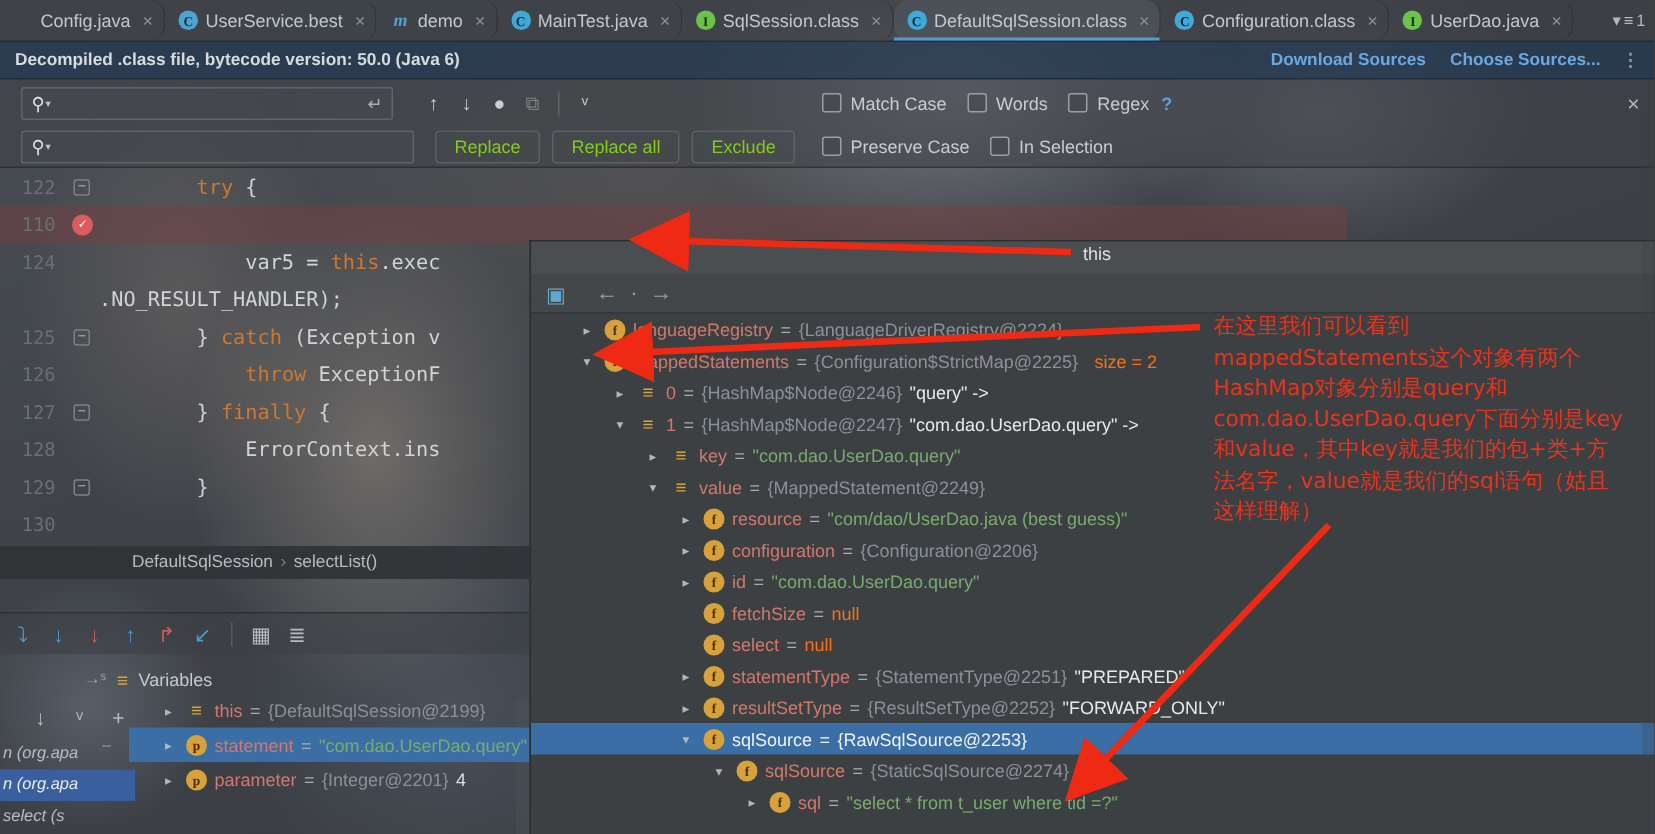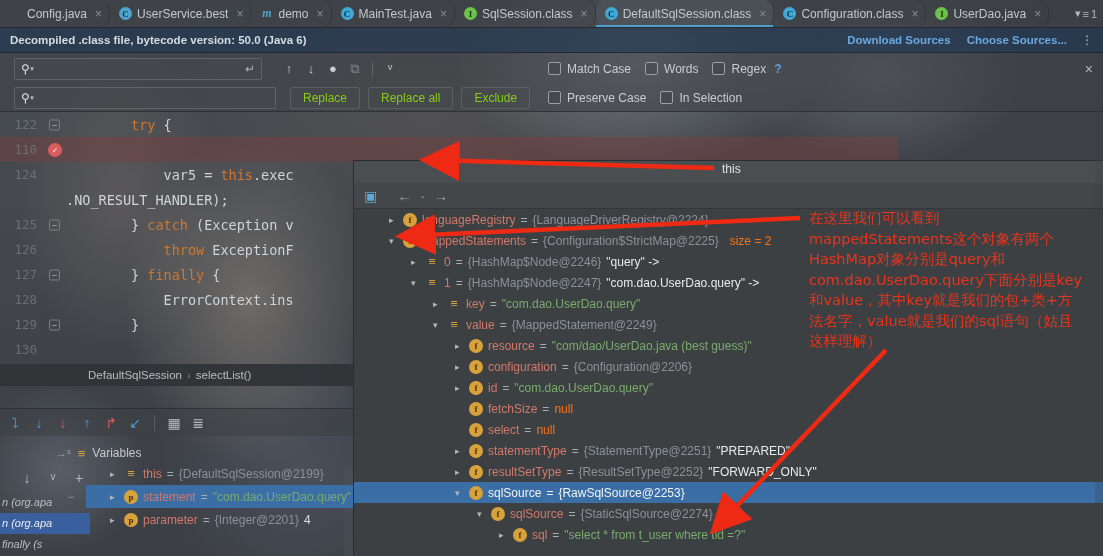--- a/index.html
+++ b/index.html
@@ -513,21 +513,21 @@
       </div>
       <div class="dbg-left-row" style="padding-left: 62px; flex-direction: column;">
         <span style="color: rgb(141, 146, 150); font-size: 12px; width: 18px; text-align: center; display: block;">−</span>
         <span style="color: rgb(141, 146, 150); font-size: 12px; width: 18px; text-align: center; display: block;">▲</span>
       </div>
     </div>
 
   <div class="frames-strip" id="framesStrip">
       <div>n (org.apa</div>
       <div class="sel">n (org.apa</div>
-      <div>finally (s</div>
+      <div>select (s</div>
     </div>
 
   <div class="vsplit-handle"></div>
 
   <div class="vars-panel" id="varsPanel">
       <div class="vrow">
         <span class="arrow">▸</span>
         <span class="mico list">≡</span>
         <span class="vname">this</span>
         <span class="veq">=</span>

